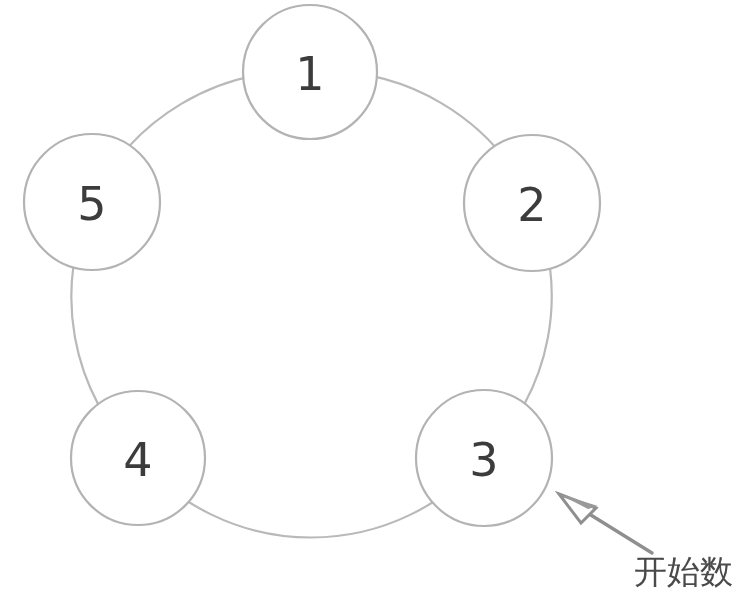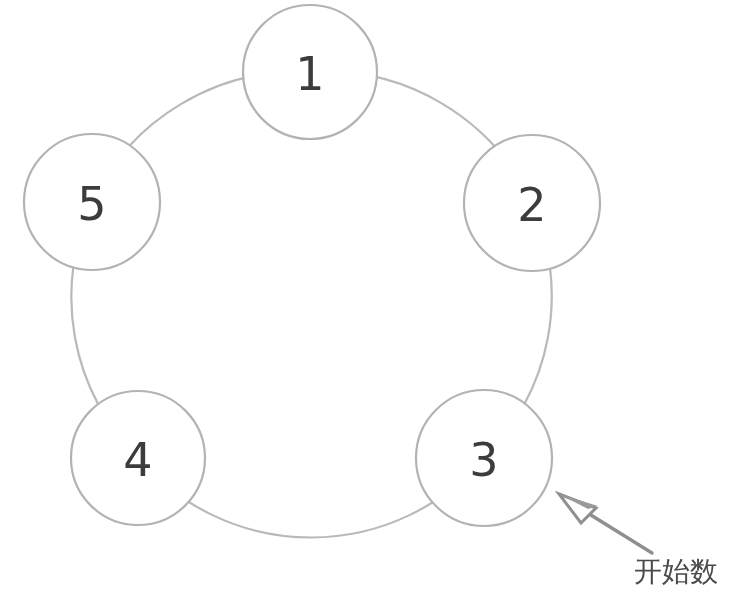--- a/index.html
+++ b/index.html
@@ -58,21 +58,21 @@
     stroke-linejoin: miter;
   }
   .pointer-head-fill {
     fill: #9a9a9a;
     stroke: none;
   }
   .annotation-text {
     position: absolute;
     color: #4a4a4a;
     font-family: "DejaVu Sans", "Liberation Sans", sans-serif;
-    font-size: 28px;
+    font-size: 33px;
     line-height: 40px;
     letter-spacing: 0px;
     white-space: nowrap;
   }
 </style>
 </head>
 <body>
 
 <div id="diagram-root">
 

